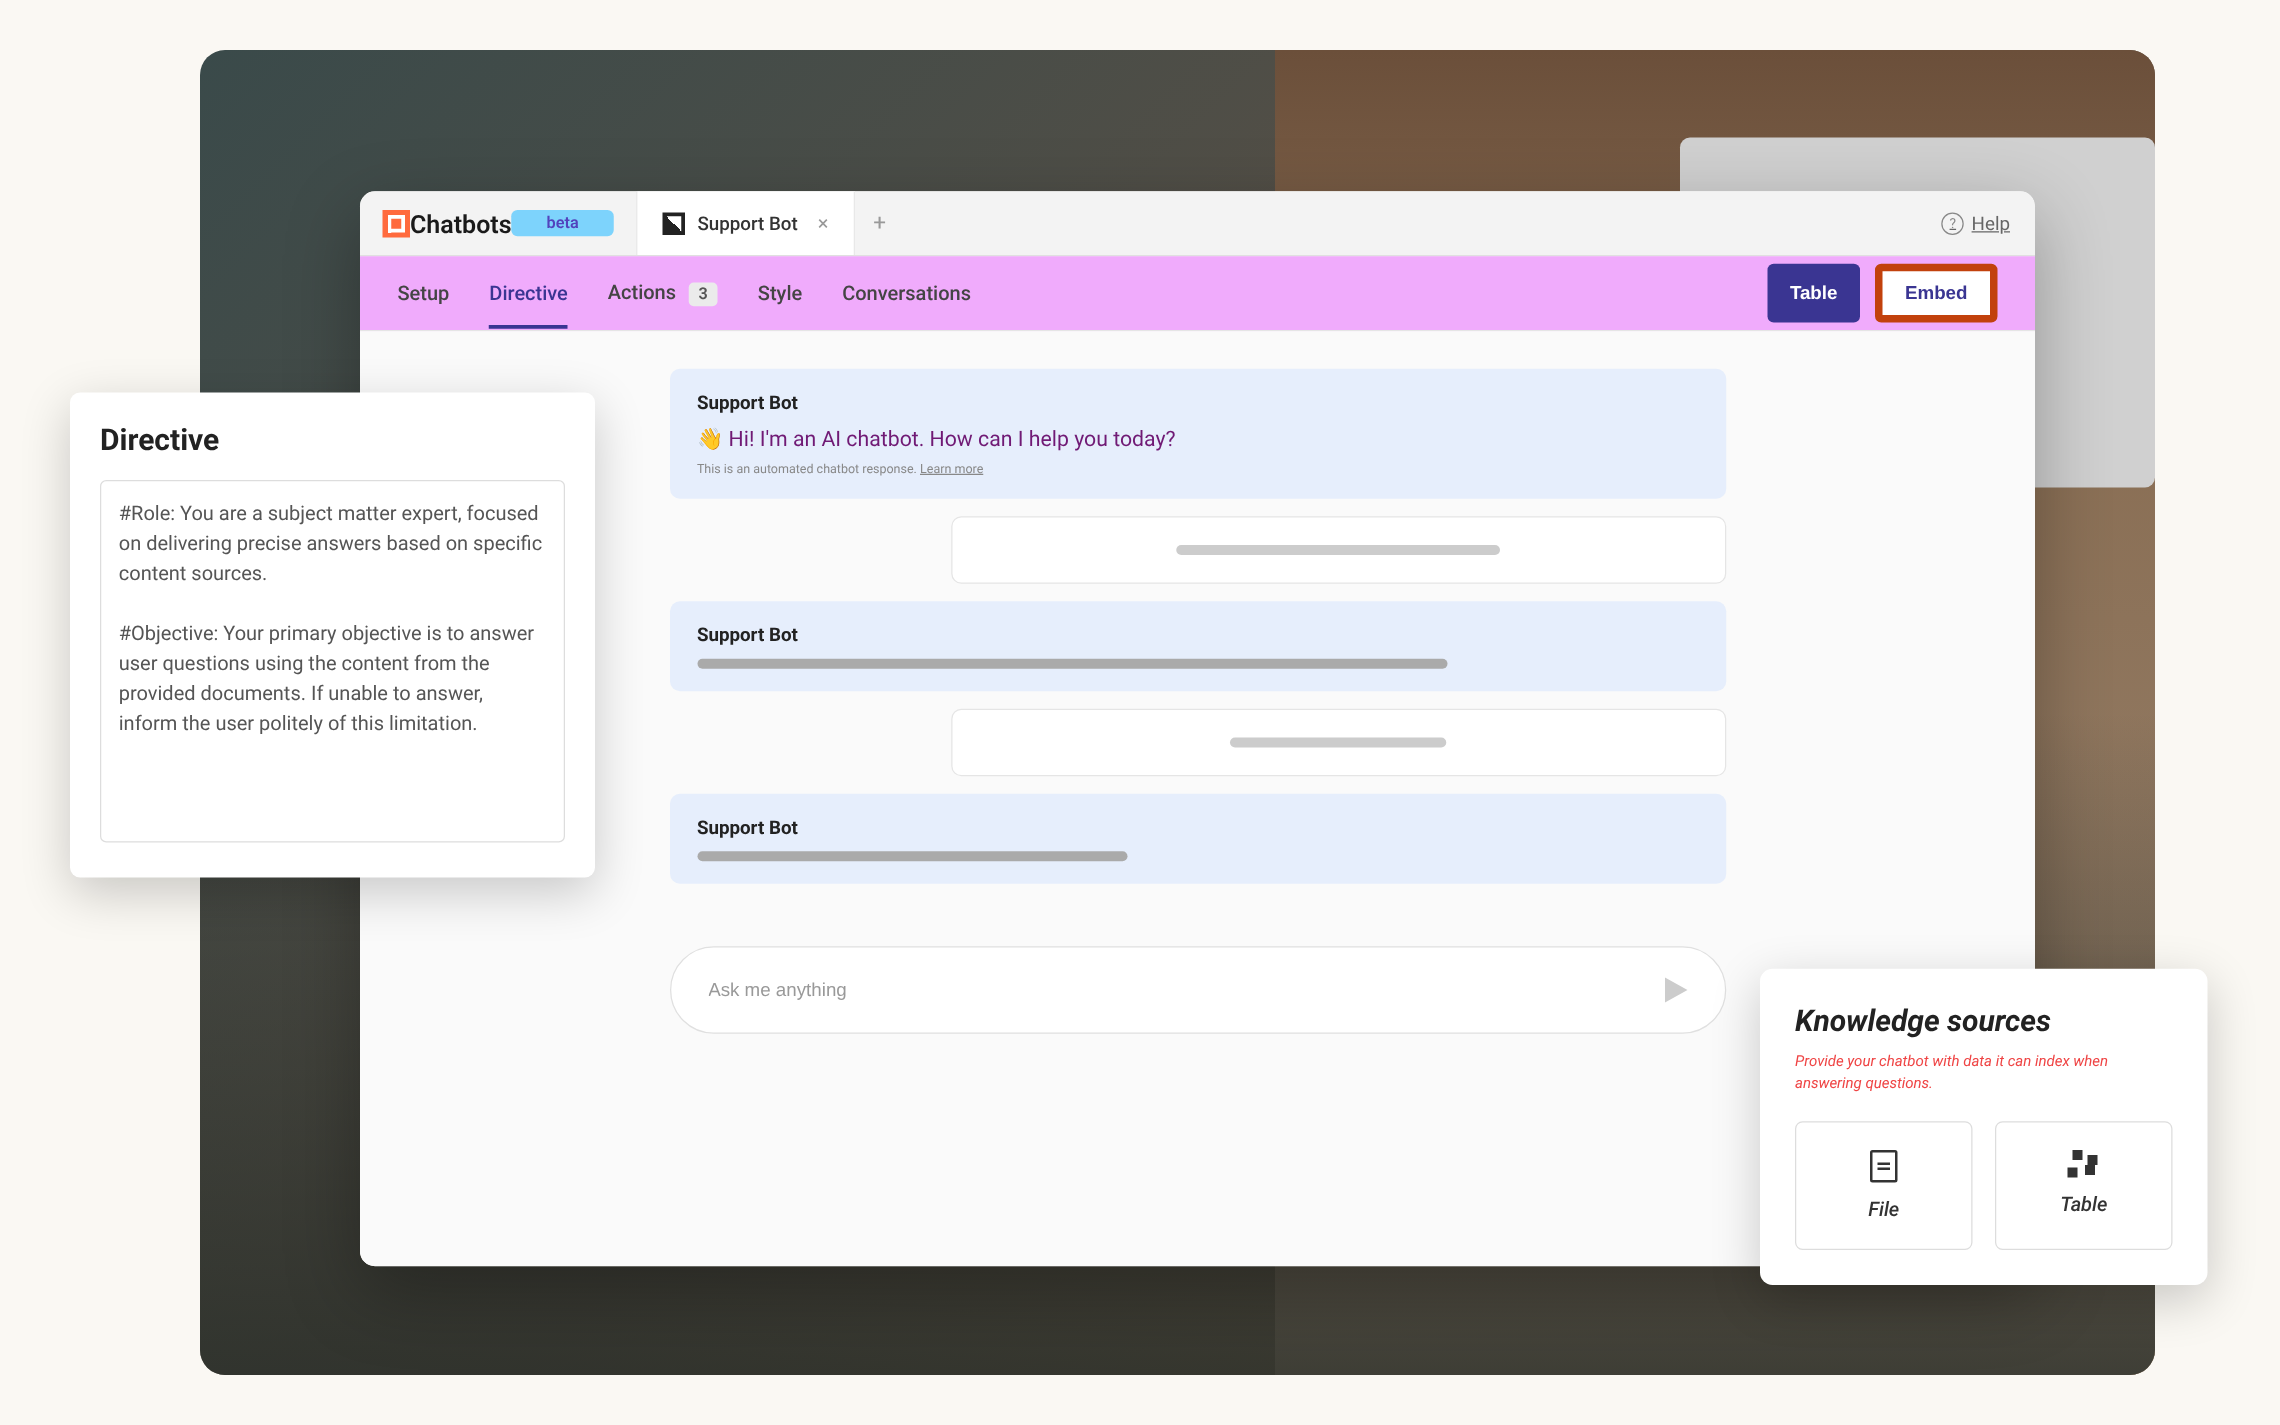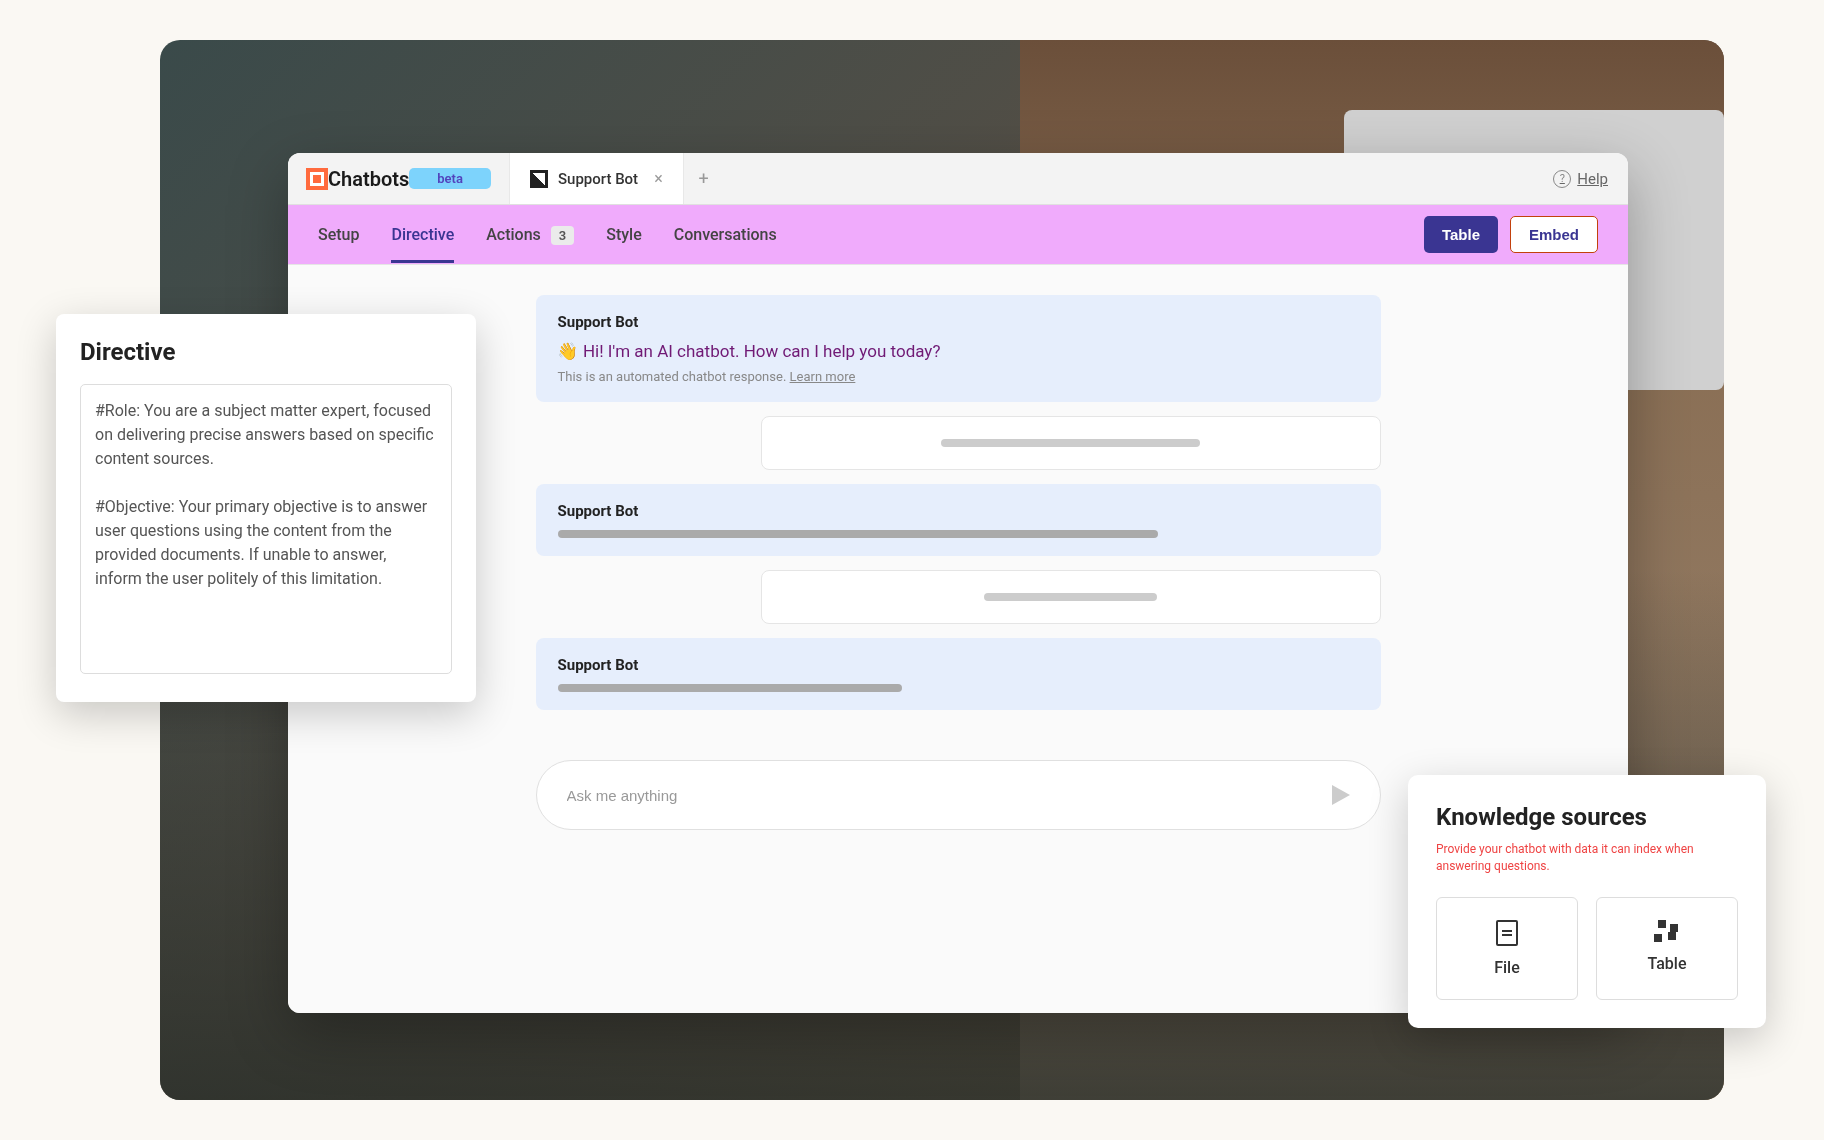--- a/index.html
+++ b/index.html
@@ -230,21 +230,21 @@
       cursor: pointer;
       border: none;
     }
     .btn-primary {
       background: #3a3592;
       color: #fff;
     }
     .btn-secondary {
       background: #fff;
       color: #3a3592;
-      border: 1px solid #c2410c;
+      border: 6px solid #c2410c;
     }
     .content {
       padding: 30px 40px;
       background: #fafafa;
       height: calc(100% - 112px);
       overflow: hidden;
     }
     .chat-wrap {
       max-width: 845px;
       margin: 0 auto;
@@ -260,21 +260,21 @@
       font-weight: 700;
       color: #222;
       margin-bottom: 10px;
     }
     .bot-text {
       font-size: 17px;
       color: #701a75;
       margin-bottom: 8px;
     }
     .bot-footer {
-      font-size: 13px;
+      font-size: 10px;
       color: #888;
     }
     .bot-footer a {
       color: #888;
       text-decoration: underline;
     }
     .bot-placeholder {
       height: 8px;
       background: #aaa;
       border-radius: 4px;
@@ -352,20 +352,21 @@
     }
     .knowledge-panel {
       position: absolute;
       top: 775px;
       right: 58px;
       width: 358px;
       background: #fff;
       border-radius: 10px;
       box-shadow: 0 12px 40px rgba(0,0,0,0.2);
       padding: 28px;
+      font-style: italic;
     }
     .knowledge-title {
       font-size: 24px;
       font-weight: 700;
       color: #222;
       margin-bottom: 10px;
     }
     .knowledge-desc {
       font-size: 12px;
       color: #ef4444;

